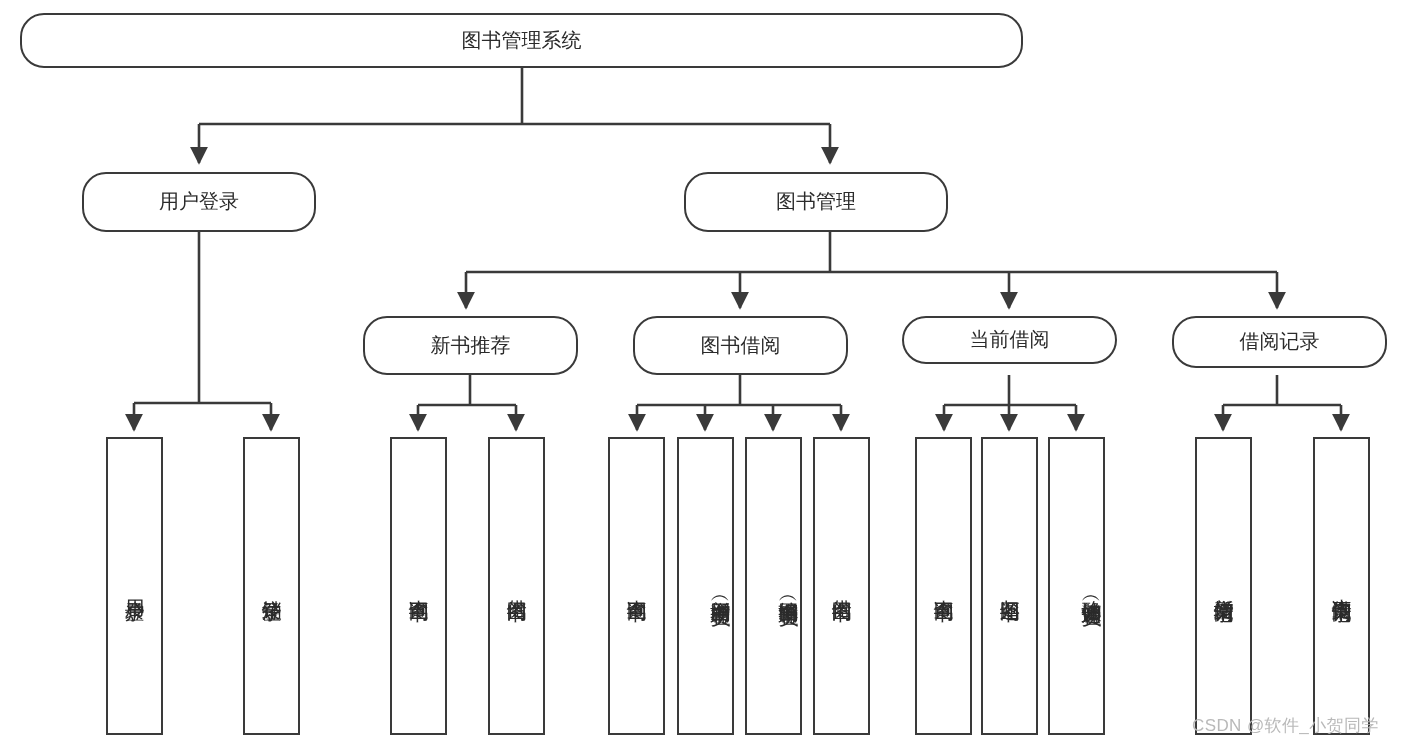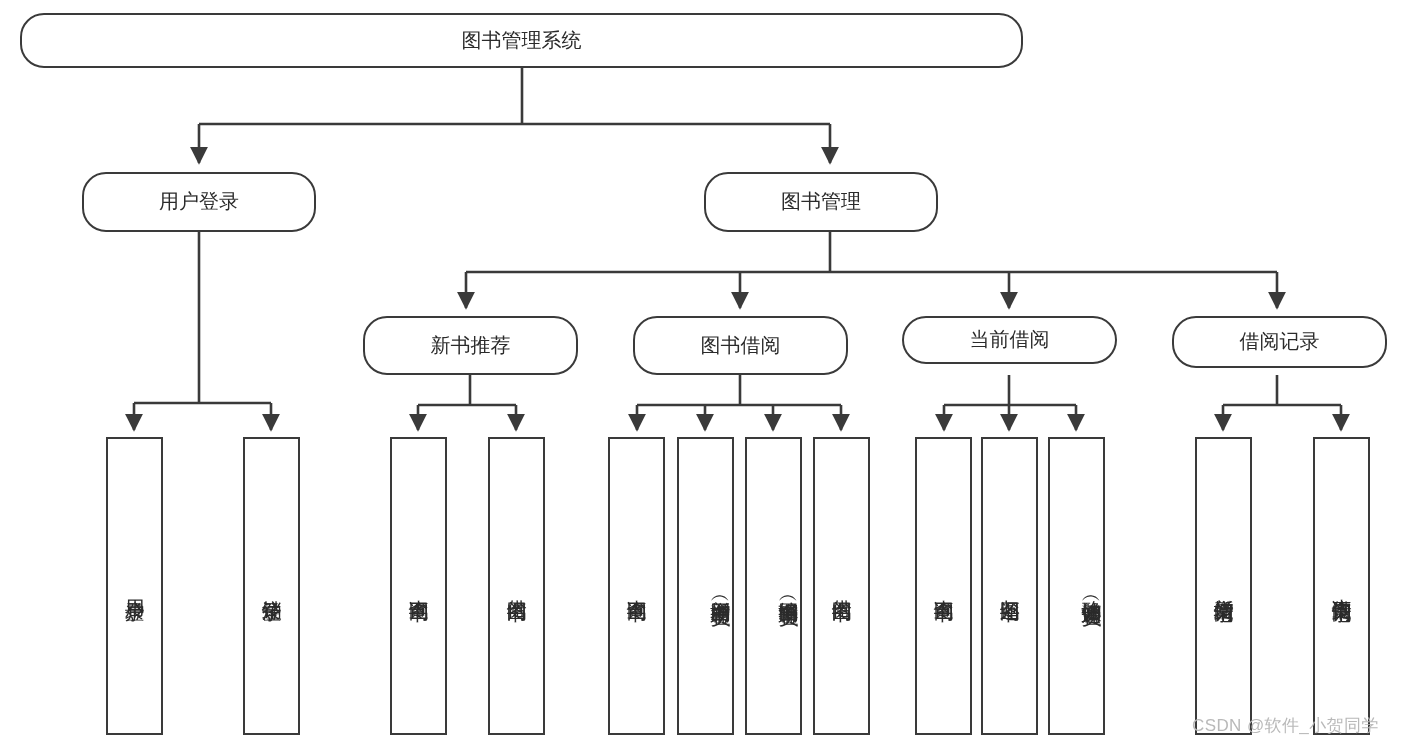--- a/index.html
+++ b/index.html
@@ -120,21 +120,21 @@
     </g>
   </svg>
 
   <div class="node h" style="left:20px; top:13px; width:1003px; height:55px;">
     <span>图书管理系统</span>
   </div>
 
   <div class="node h" style="left:82px; top:172px; width:234px; height:60px;">
     <span>用户登录</span>
   </div>
-  <div class="node h" style="left:704px; top:172px; width:234px; height:60px;">
+  <div class="node h" style="left:684px; top:172px; width:264px; height:60px;">
     <span>图书管理</span>
   </div>
 
   <div class="node h" style="left:633px; top:316px; width:215px; height:59px;">
     <span>图书借阅</span>
   </div>
   <div class="node h" style="left:363px; top:316px; width:215px; height:59px;">
     <span>新书推荐</span>
   </div>
   <div class="node h" style="left:902px; top:316px; width:215px; height:48px;">

